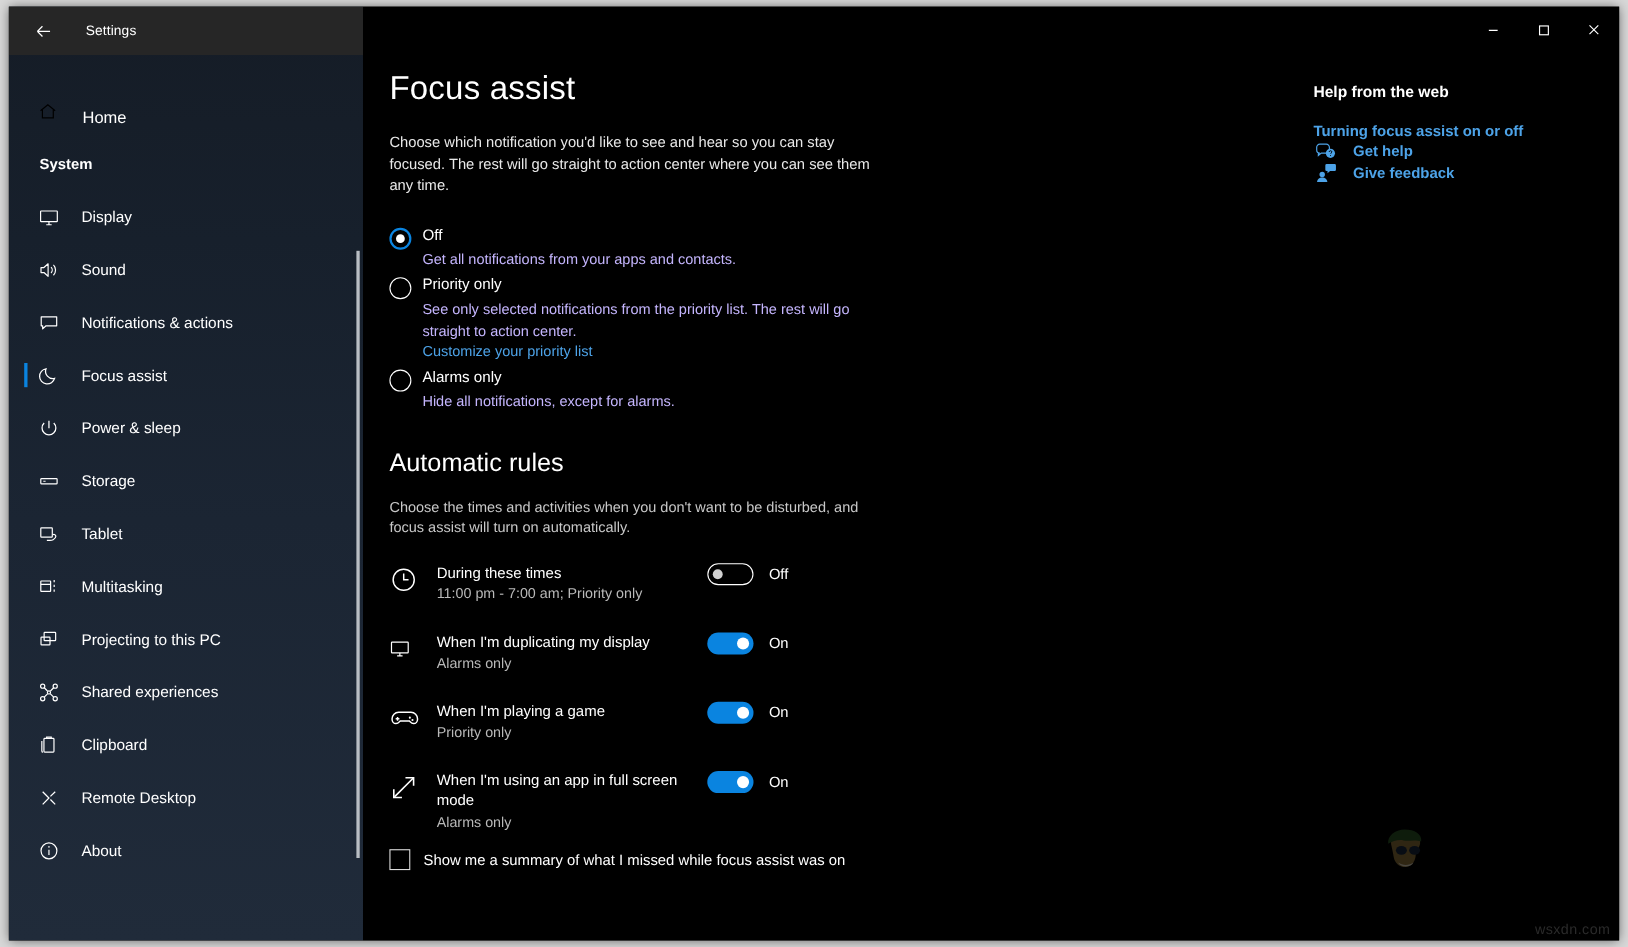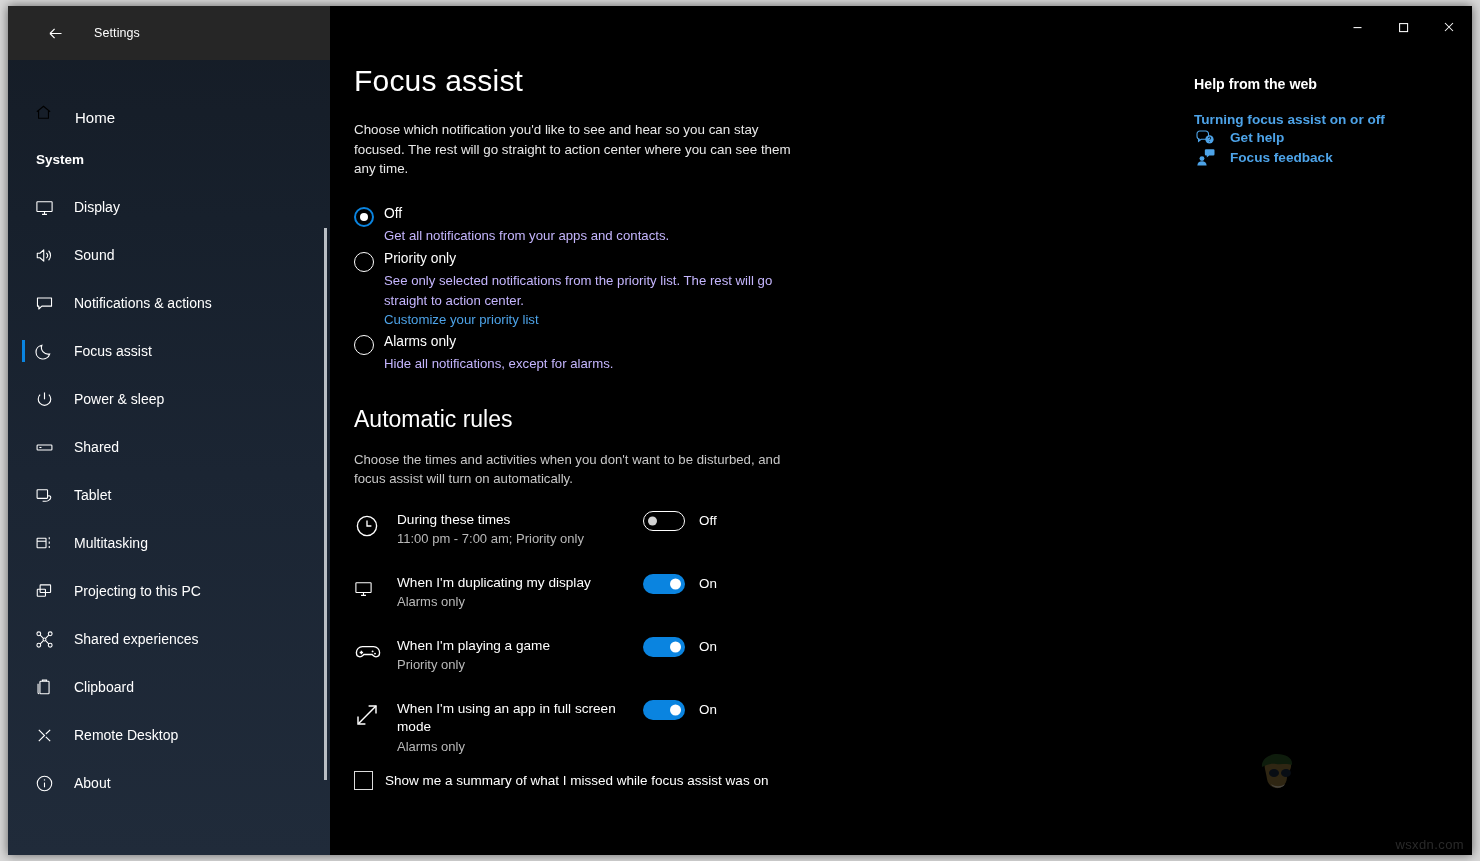--- a/index.html
+++ b/index.html
@@ -27,25 +27,25 @@
   
   #sidebar {
     position: relative;
     width: 322px;
     height: 100%;
     flex: 0 0 322px;
     background: linear-gradient(180deg, #151c26 0%, #17202c 25%, #1b2533 55%, #202b3a 100%);
     overflow: hidden;
   }
   #sidebar-titlebar {
-    height: 54px;
+    height: 44px;
     background: #262626;
     display: flex;
     align-items: center;
-    padding-left: 34px;
+    padding-left: 18px;
     gap: 26px;
   }
   #back-button {
     width: 26px; height: 26px;
     display: flex; align-items: center; justify-content: center;
     color: #ffffff;
   }
   #settings-title {
     font-size: 12.5px;
     color: #ffffff;
@@ -433,21 +433,21 @@
           </span>
           <span class="nav-label">Power &amp; sleep</span>
         </div>
         <div class="nav-item">
           <span class="nav-icon">
             <svg width="19" height="19" viewBox="0 0 20 20" fill="none" stroke="currentColor" stroke-width="1.15">
               <rect x="2.2" y="7.4" width="15.6" height="5.2" rx="0.8"></rect>
               <path d="M4.6 10h2.2"></path>
             </svg>
           </span>
-          <span class="nav-label">Shared</span>
+          <span class="nav-label">Storage</span>
         </div>
         <div class="nav-item">
           <span class="nav-icon">
             <svg width="19" height="19" viewBox="0 0 20 20" fill="none" stroke="currentColor" stroke-width="1.15">
               <rect x="2.2" y="4" width="11" height="9" rx="0.6"></rect>
               <path d="M13.6 10.6c1.6-.8 3 .2 3 1.6 0 1.6-1.4 2.6-2.6 3.2-1 .5-2 .6-3 .6h-3" stroke-linejoin="round"></path>
             </svg>
           </span>
           <span class="nav-label">Tablet</span>
         </div>
@@ -667,21 +667,21 @@
       </div>
 
       <div class="help-action">
         <span class="ha-icon">
           <svg width="19" height="18" viewBox="0 0 20 19" fill="none" stroke="currentColor" stroke-width="1.1">
             <circle cx="6.3" cy="11.2" r="2.6" fill="currentColor" stroke="none"></circle>
             <path d="M1.4 18.4c0-2.7 2.2-4.4 4.9-4.4s4.9 1.7 4.9 4.4z" fill="currentColor" stroke="none"></path>
             <path d="M10.6 1.2h7.6a1.3 1.3 0 0 1 1.3 1.3v4.1a1.3 1.3 0 0 1-1.3 1.3h-4.3l-2.5 2.2V7.9h-.8a1.3 1.3 0 0 1-1.3-1.3V2.5a1.3 1.3 0 0 1 1.3-1.3z" fill="currentColor" stroke="none"></path>
           </svg>
         </span>
-        <span class="ha-label">Focus feedback</span>
+        <span class="ha-label">Give feedback</span>
       </div>
     </div>
 
     <svg id="watermark-face" viewBox="0 0 52 56">
       <path d="M10 18c-2-8 5-14 13-14s14 5 13 12c-1 5-4 6-4 10 0 5-3 10-8 11-6 1-11-3-12-9-.6-4-1.4-7-2-10z" fill="#9b7d3f"></path>
       <path d="M7 16c-1-7 6-13 15-13s16 4 15 11c-6-2-11 0-16-1-5-1-10 1-14 3z" fill="#2f5d2a"></path>
       <ellipse cx="19" cy="22" rx="5" ry="4" fill="#1b2b44"></ellipse>
       <ellipse cx="31" cy="22" rx="5" ry="4" fill="#1b2b44"></ellipse>
       <path d="M16 33c4 3 10 3 14 0-2 5-12 5-14 0z" fill="#f0e6d2"></path>
     </svg>

